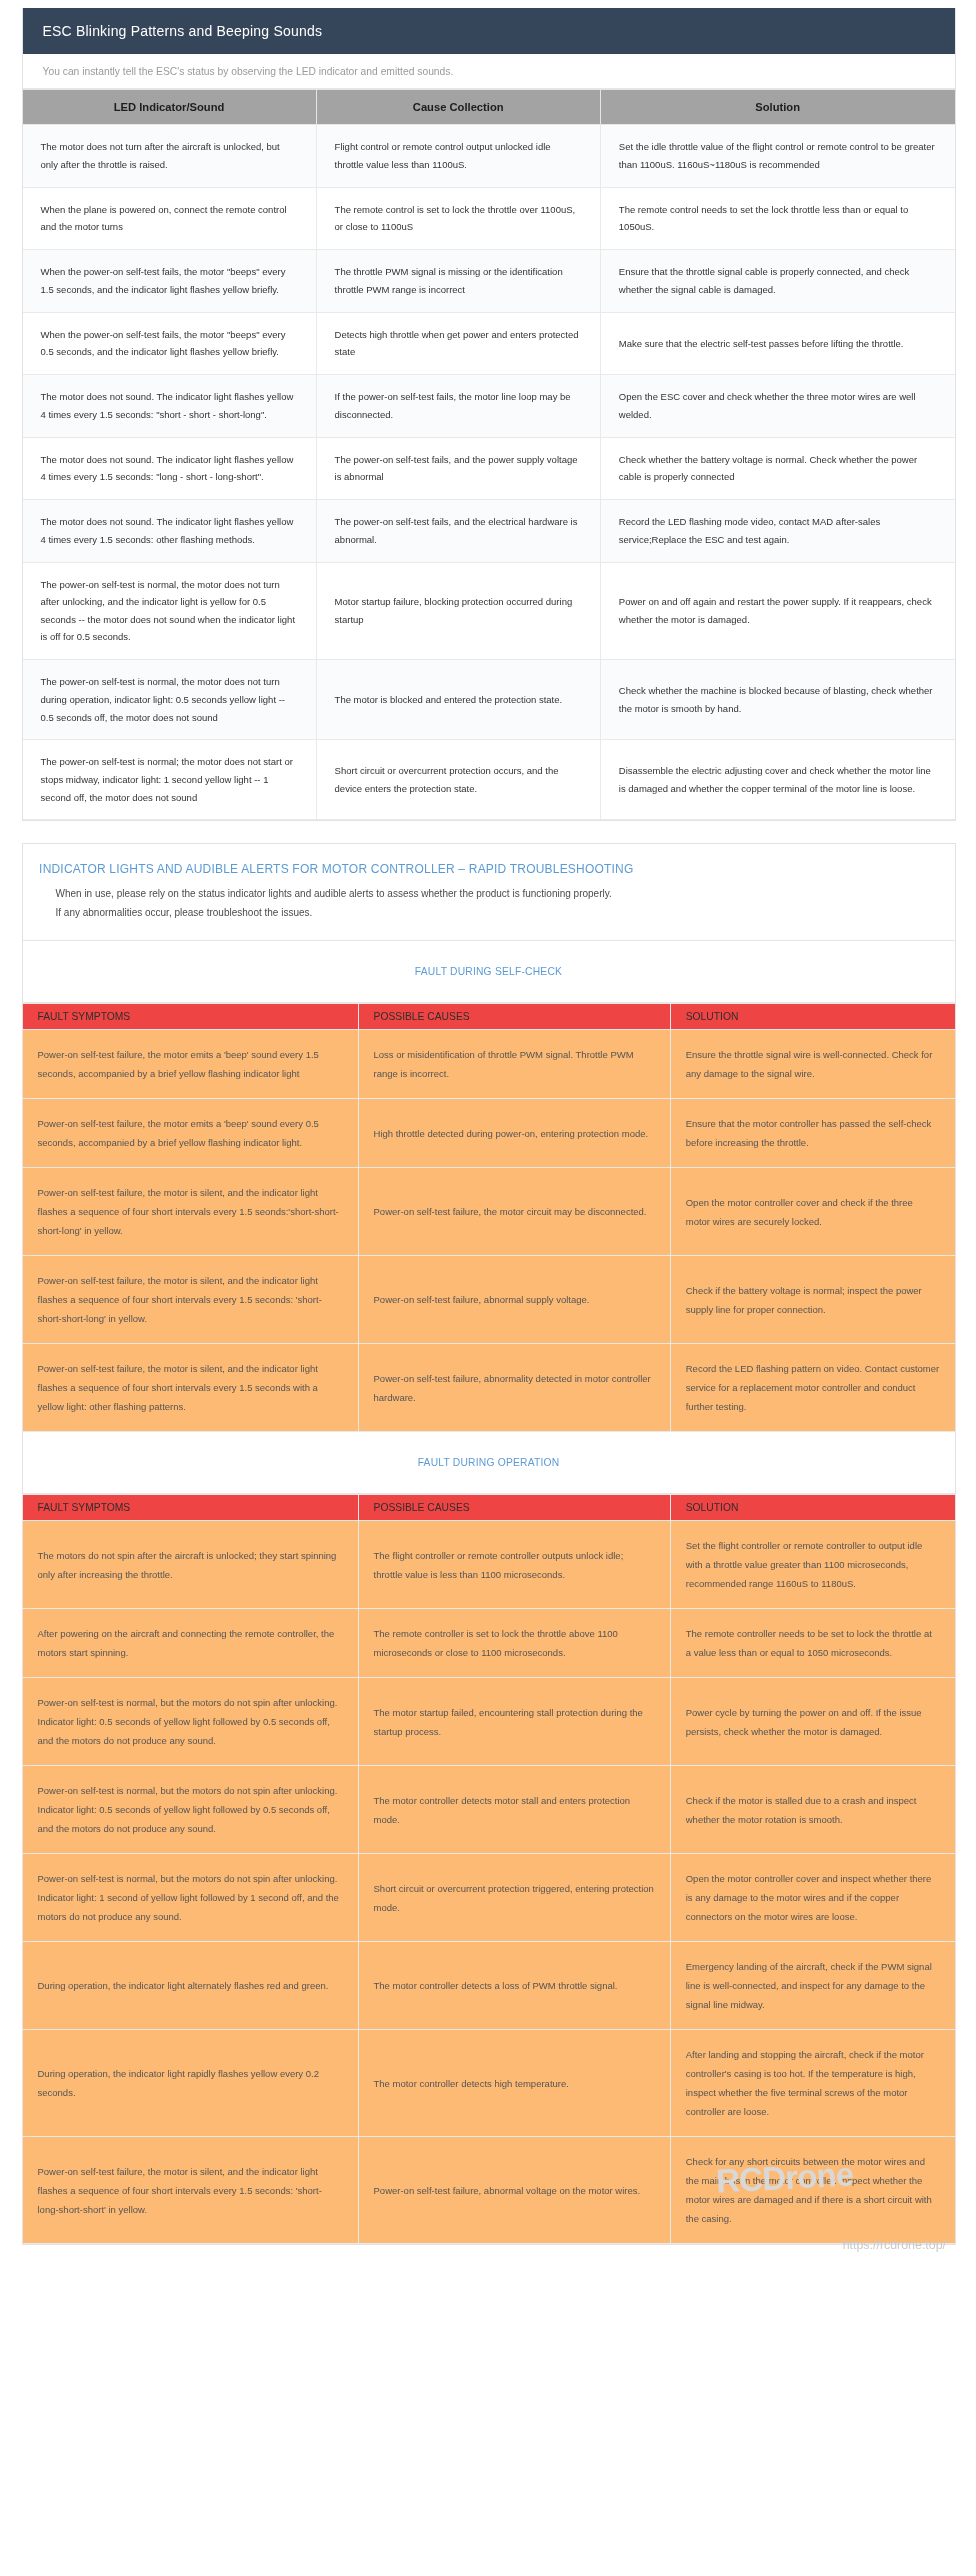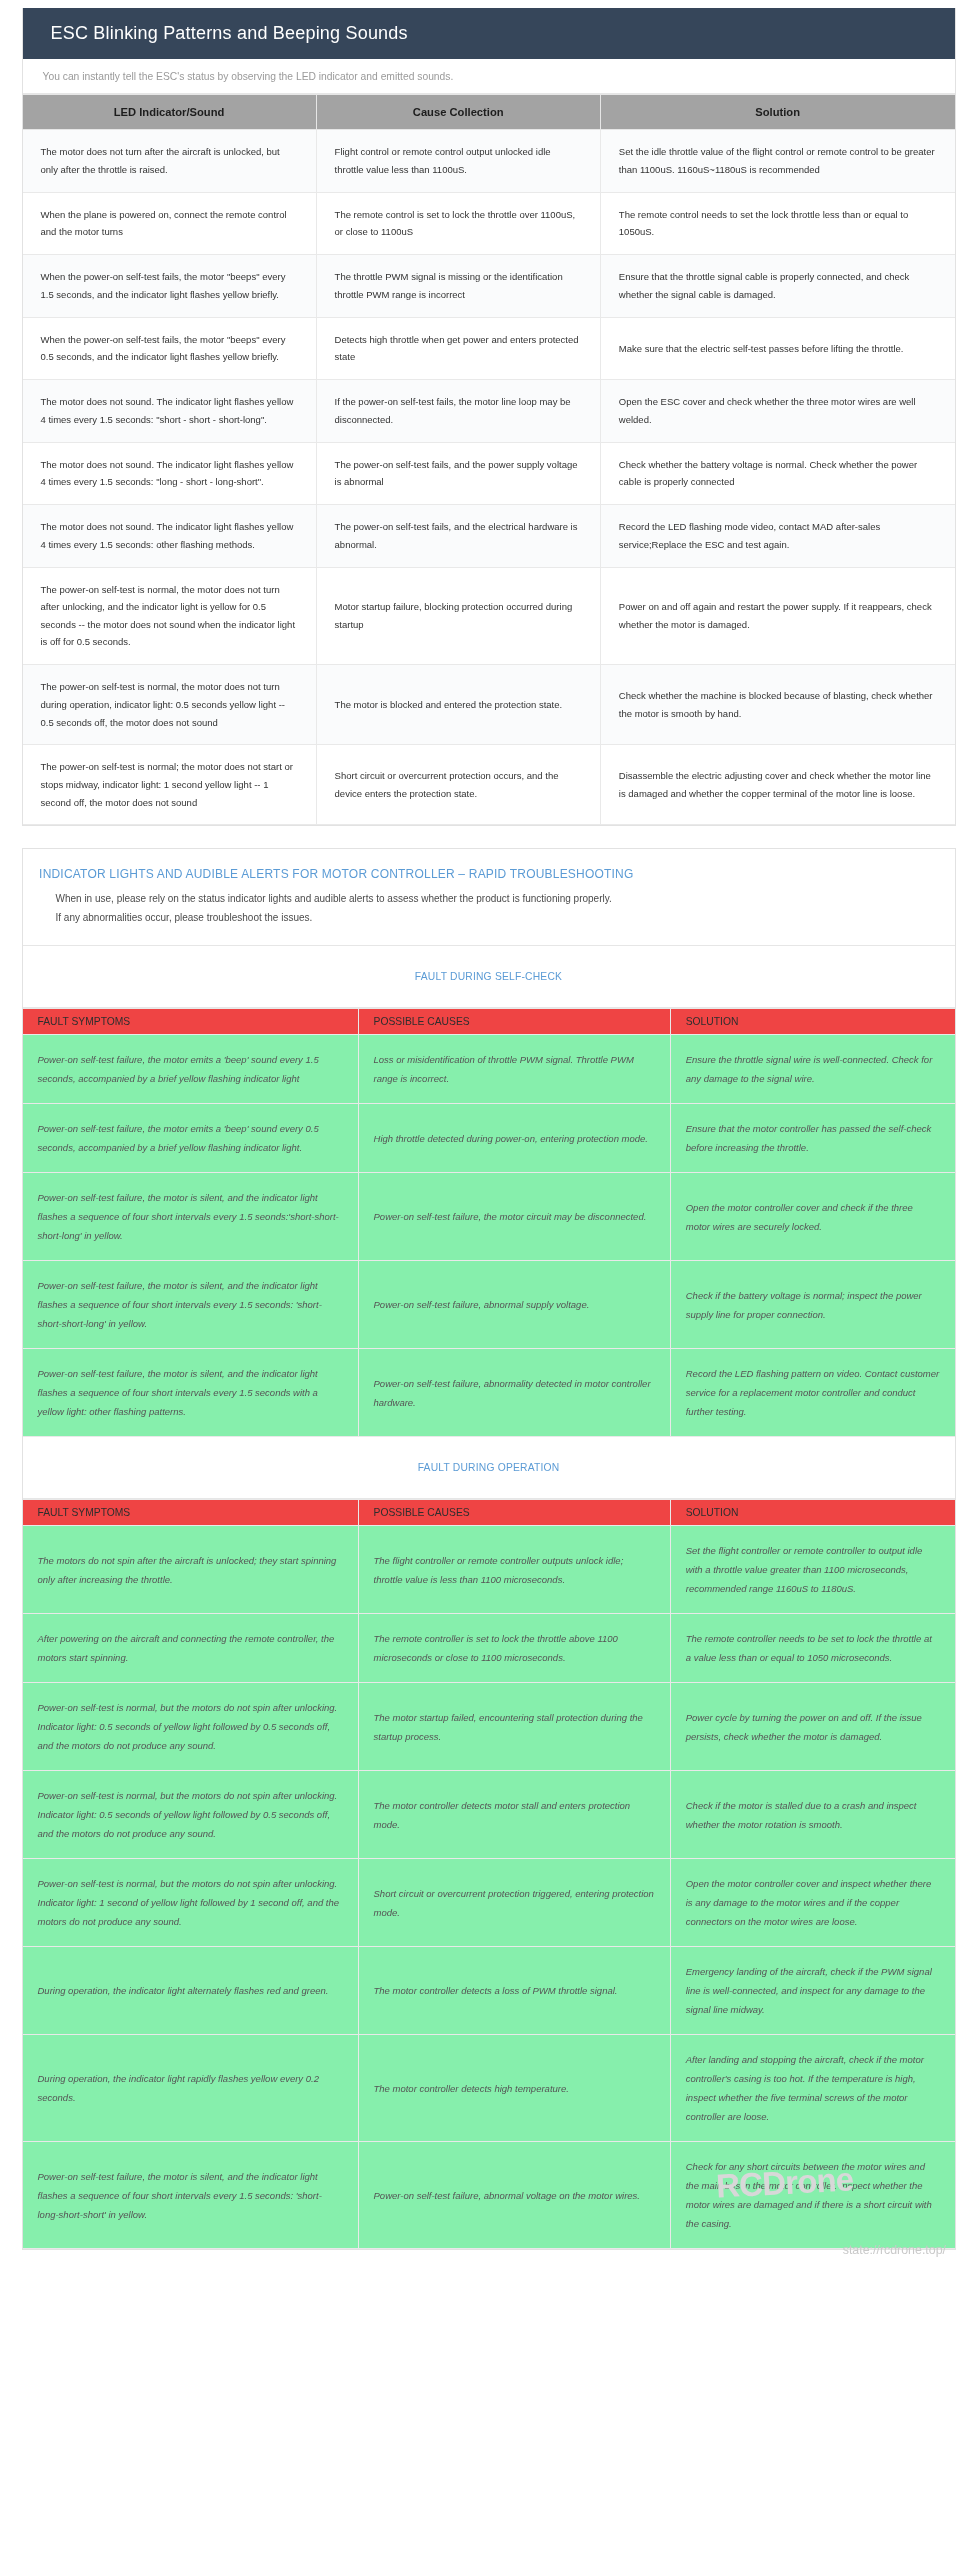--- a/index.html
+++ b/index.html
@@ -24,22 +24,22 @@
   
   .card-esc {
     margin: 8.3px 21.5px 0 21.5px;
     border: 0.8px solid #e2e2e2;
     border-top: none;
     background: #fff;
   }
   .esc-header {
     background: #36465a;
     color: #ffffff;
-    font-size: 18px;
-    padding: 15px 28px;
+    font-size: 14px;
+    padding: 15px 20px;
     letter-spacing: 0.2px;
     font-weight: 400;
   }
   .esc-sub {
     color: #9a9a9a;
     font-size: 10.3px;
     padding: 11.6px 20px 11.6px 20px;
     border-bottom: 0.8px solid #e6e6e6;
   }
   table.esc {
@@ -124,22 +124,21 @@
     background: #ef4444;
   }
   table.mc th:last-child { border-right: none; }
   table.mc td {
     padding: 15px 15px;
     border: 0.8px solid #e9e9e9;
     border-left: none;
     vertical-align: middle;
     line-height: 2.0;
     color: #555555;
-    background: #86efac;
-    font-style: italic;
+    background: #fdba74;
   }
   table.mc td:last-child { border-right: none; }
 
   
   .watermark {
     position: absolute;
     right: 124px;
     bottom: 106px;
     font-size: 33px;
     color: #d8d8d8;
@@ -340,15 +339,15 @@
           <td>Power-on self-test failure, abnormal voltage on the motor wires.</td>
           <td>Check for any short circuits between the motor wires and the main bus in the motor controller. Inspect whether the motor wires are damaged and if there is a short circuit with the casing.</td>
         </tr>
       </tbody>
     </table>
   </div>
 
   <div class="spacer"></div>
 
   <div class="watermark">RCDrone</div>
-  <div class="watermark-url">state://rcdrone.top/</div>
+  <div class="watermark-url">https://rcdrone.top/</div>
 </div>
 
 
 </body></html>

